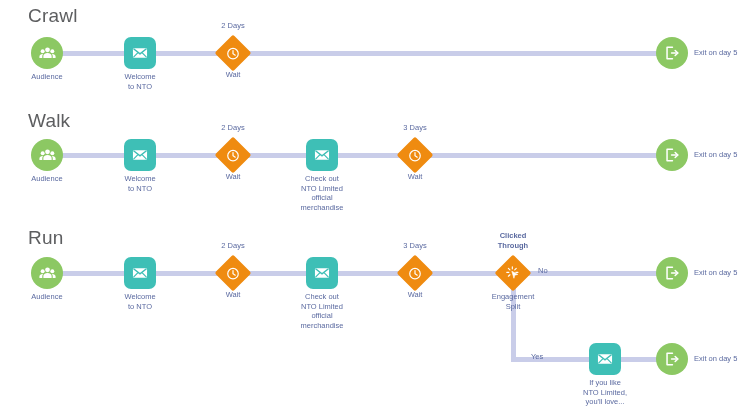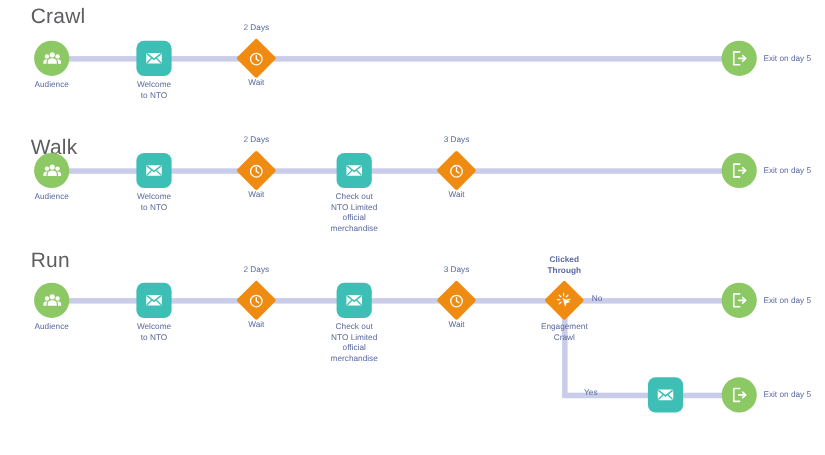--- a/index.html
+++ b/index.html
@@ -169,21 +169,21 @@
         <svg width="18" height="18" viewBox="0 0 24 24" fill="none" stroke="#ffffff" stroke-width="2" stroke-linecap="round" stroke-linejoin="round">
           <path d="M12.6 4.2 H5.4 V19.8 H12.6"></path>
           <path d="M11.4 12 H19.4"></path>
           <path d="M16.2 8.6 L19.8 12 L16.2 15.4"></path>
         </svg>
       </span>
     </div>
   </div>
   <div class="lbl lbl-right" style="left:694px; top:53px;">Exit on day 5</div>
 
-  <div class="row-title" style="left:28px; top:124px;">Walk</div>
+  <div class="row-title" style="left:28px; top:110px;">Walk</div>
 
   <div class="conn conn-h" style="left:47px; top:153px; width:625px;"></div>
 
   <div class="node" style="left:47px; top:155px;">
     <div class="node-shape circle-green">
       <span class="glyph">
         <svg width="19" height="19" viewBox="0 0 24 24" fill="#ffffff">
           <circle cx="12" cy="7.4" r="3"></circle>
           <circle cx="5.9" cy="9.2" r="2.5"></circle>
           <circle cx="18.1" cy="9.2" r="2.5"></circle>
@@ -358,21 +358,21 @@
             <path d="M5.1 16.9 L7.4 14.6"></path>
           </g>
           <path d="M10.2 9.4 L19.2 14.1 L14.6 15.3 L13.4 19.9 Z" fill="#ffffff" stroke="#ffffff" stroke-width="0.9" stroke-linejoin="round"></path>
         </svg>
       </span>
     </div>
   </div>
   <div class="lbl lbl-above" style="left:513px; top:250px;font-weight:bold;">Clicked
 Through</div>
   <div class="lbl lbl-below" style="left:513px; top:292px;">Engagement
-Crawl</div>
+Split</div>
 
   <div class="lbl lbl-branch" style="left:538px; top:271px;">No</div>
   <div class="lbl lbl-branch" style="left:531px; top:357px;">Yes</div>
 
   <div class="node" style="left:672px; top:273px;">
     <div class="node-shape circle-green">
       <span class="glyph">
         <svg width="18" height="18" viewBox="0 0 24 24" fill="none" stroke="#ffffff" stroke-width="2" stroke-linecap="round" stroke-linejoin="round">
           <path d="M12.6 4.2 H5.4 V19.8 H12.6"></path>
           <path d="M11.4 12 H19.4"></path>
@@ -387,20 +387,23 @@
     <div class="node-shape square-teal">
       <span class="glyph">
         <svg width="18" height="18" viewBox="0 0 24 24">
           <rect x="2.6" y="5.6" width="18.8" height="12.8" rx="1.6" fill="#ffffff"></rect>
           <path d="M3.4 6.4 L12 13.2 L20.6 6.4" stroke="#3ebfb6" stroke-width="1.9" fill="none"></path>
           <path d="M3.4 17.6 L9.3 11.6 M20.6 17.6 L14.7 11.6" stroke="#3ebfb6" stroke-width="1.6" fill="none"></path>
         </svg>
       </span>
     </div>
   </div>
+  <div class="lbl lbl-below" style="left:605px; top:378px;">If you like
+NTO Limited,
+you'll love...</div>
 
   <div class="node" style="left:672px; top:359px;">
     <div class="node-shape circle-green">
       <span class="glyph">
         <svg width="18" height="18" viewBox="0 0 24 24" fill="none" stroke="#ffffff" stroke-width="2" stroke-linecap="round" stroke-linejoin="round">
           <path d="M12.6 4.2 H5.4 V19.8 H12.6"></path>
           <path d="M11.4 12 H19.4"></path>
           <path d="M16.2 8.6 L19.8 12 L16.2 15.4"></path>
         </svg>
       </span>

